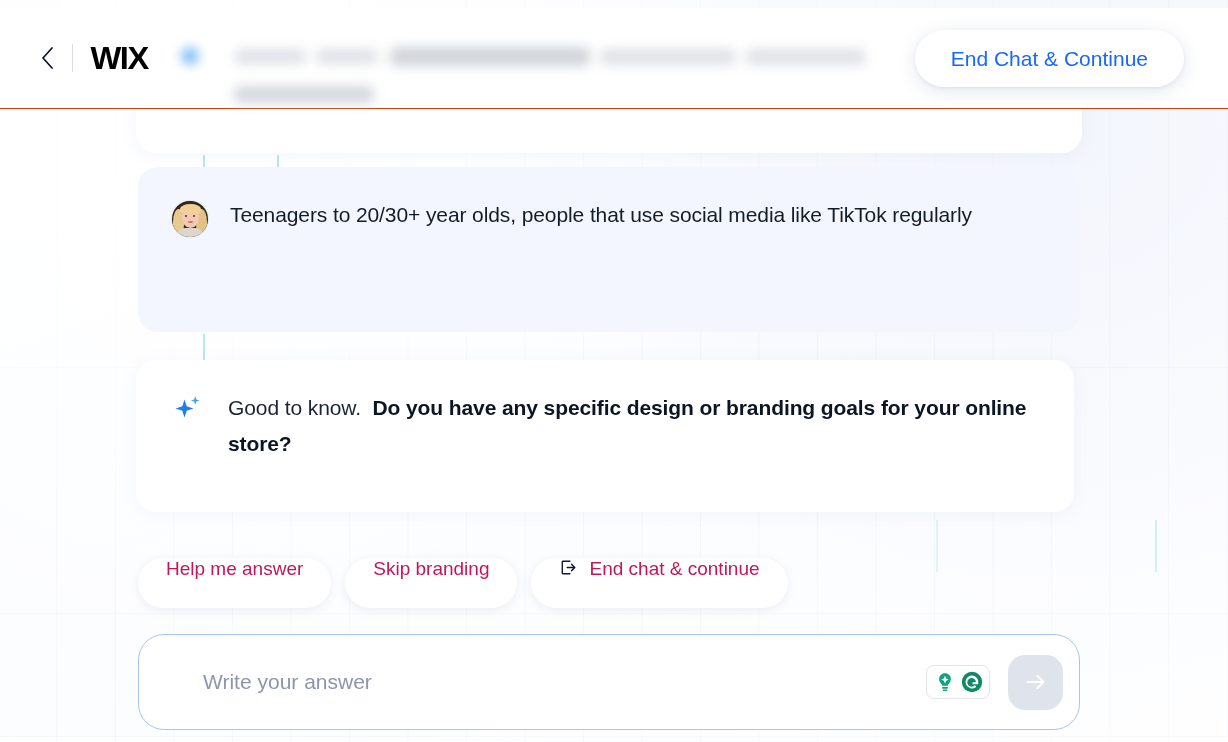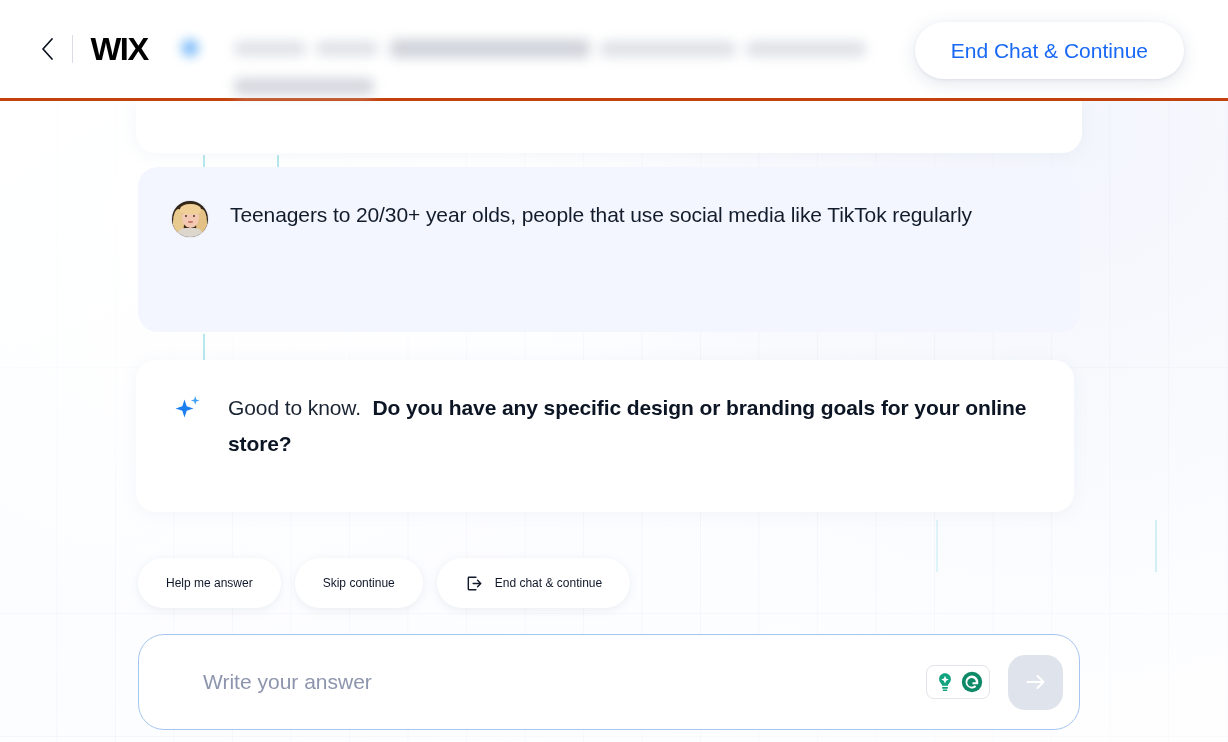--- a/index.html
+++ b/index.html
@@ -51,24 +51,24 @@
   }
   .tick.t1 { left: 203px; top: 155px;  height: 78px; }
   .tick.t2 { left: 277px; top: 155px;  height: 22px; }
   .tick.t3 { left: 203px; top: 334px;  height: 26px; }
   .tick.t4 { left: 1155px; top: 520px; height: 52px; opacity:.5; }
   .tick.t5 { left: 936px;  top: 520px; height: 52px; opacity:.35; }
 
   
   .header {
     position: absolute;
-    top: 0; left: 0; right: 0;
+    top: 8px; left: 0; right: 0;
     height: 101px;
     background: #ffffff;
-    border-bottom: 3px solid #c2410c;
+    border-bottom: 1px solid #c2410c;
     z-index: 40;
     display: flex;
     align-items: center;
   }
   .header-left {
     display: flex;
     align-items: center;
     gap: 0;
     padding-left: 30px;
     z-index: 3;
@@ -246,25 +246,24 @@
     display: flex;
     gap: 14px;
   }
   .chip {
     height: 50px;
     padding: 0 28px;
     border: none;
     border-radius: 26px;
     background: #ffffff;
     box-shadow: 0 2px 10px rgba(110,125,155,0.13);
-    color: #0f172a;
-    font-size: 12px;
+    color: #be185d;
+    font-size: 19px;
     font-family: "Liberation Sans", "DejaVu Sans", sans-serif;
     display: flex;
-    align-items: center;
     gap: 11px;
     cursor: pointer;
     white-space: nowrap;
   }
 
   
   .answer-box {
     position: absolute;
     top: 533px;
     left: 2px;
@@ -385,21 +384,21 @@
         <span class="lead">Good to know.</span>
         <span>&nbsp;</span><span class="strong">Do you have any specific design or branding goals for your online store?</span>
       </div>
     </div>
 
     <div class="quick-actions">
       <button class="chip">
         <span>Help me answer</span>
       </button>
       <button class="chip">
-        <span>Skip continue</span>
+        <span>Skip branding</span>
       </button>
       <button class="chip">
         <svg width="19" height="19" viewBox="0 0 20 20" fill="none">
           <path d="M11.5 3.5H4.2a.7.7 0 0 0-.7.7v11.6c0 .4.3.7.7.7h7.3" stroke="#11192a" stroke-width="1.5" stroke-linecap="round" stroke-linejoin="round"></path>
           <path d="M13.2 6.6 16.6 10l-3.4 3.4M16.3 10H8.6" stroke="#11192a" stroke-width="1.5" stroke-linecap="round" stroke-linejoin="round"></path>
         </svg>
         <span>End chat &amp; continue</span>
       </button>
     </div>
 

